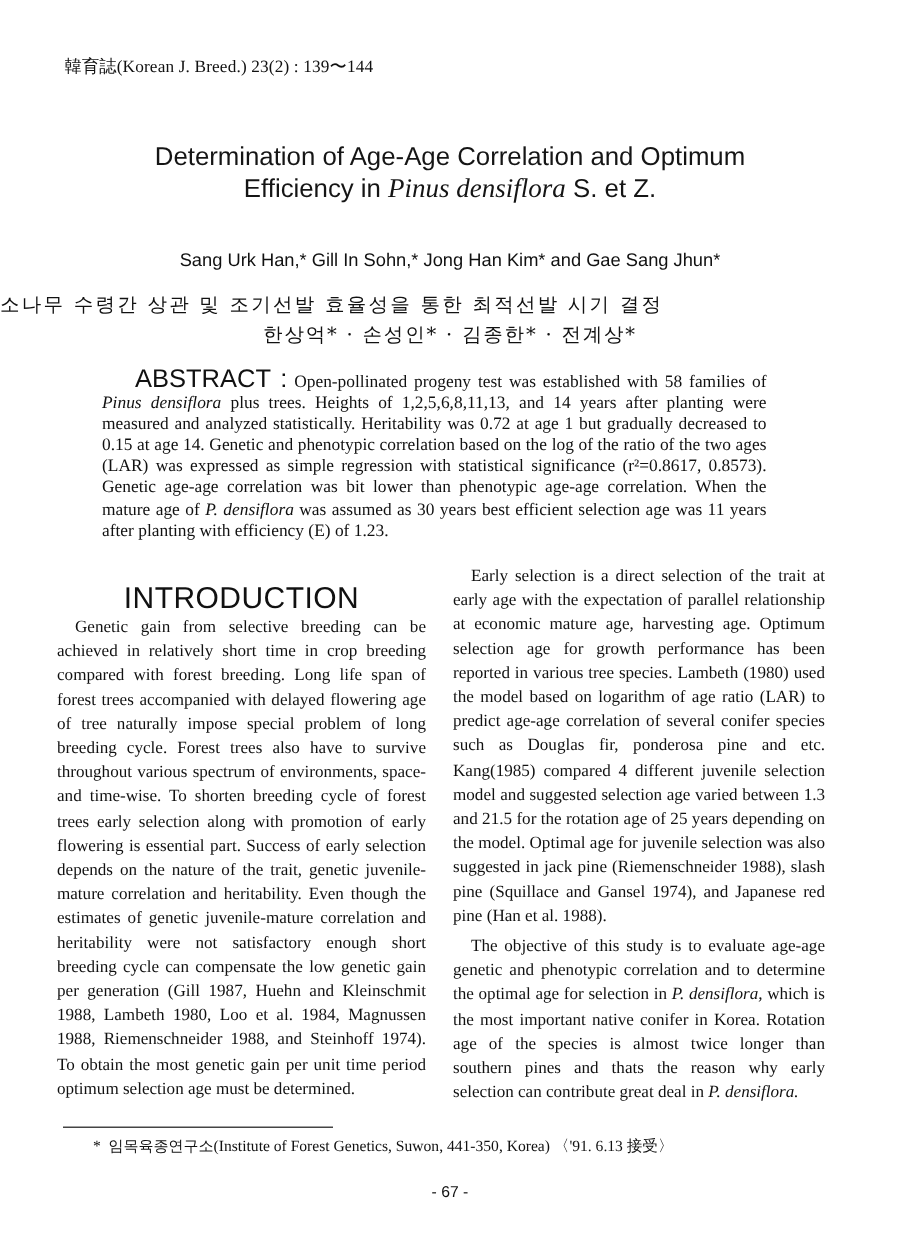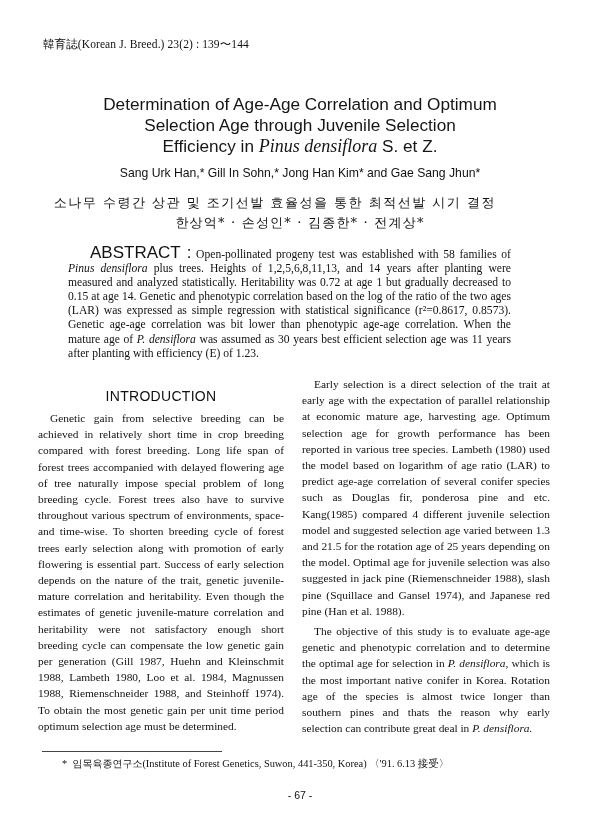--- a/index.html
+++ b/index.html
@@ -16,21 +16,21 @@
     text-align: center;
     font-family: "Liberation Sans", "DejaVu Sans", sans-serif;
     font-size: 17.2px; line-height: 21px; color: #151515;
   }
   .title .sp { font-family: "Liberation Serif", serif; font-style: italic; font-size: 18px; }
   .authors {
     position: absolute; left: 0; width: 600px; top: 166px; text-align: center;
     font-family: "Liberation Sans", "DejaVu Sans", sans-serif; font-size: 12.2px;
   }
   .ko-title {
-    position: absolute; left: 0; width: 496px; top: 194px; text-align: right;
+    position: absolute; left: 0; width: 496px; top: 194px; text-align: left;
     font-family: "DejaVu Serif", serif; font-size: 13px; letter-spacing: 1.5px;
   }
   .ko-authors {
     position: absolute; left: 0; width: 600px; top: 214px; text-align: center;
     font-family: "DejaVu Serif", serif; font-size: 13px; letter-spacing: 1.2px;
   }
   .abstract {
     position: absolute; left: 68px; width: 443px; top: 246px;
     font-size: 11.6px; line-height: 14.1px; text-align: justify;
   }
@@ -42,21 +42,21 @@
   .col {
     position: absolute; width: 246px;
     font-size: 11.4px; line-height: 16.2px; text-align: justify;
   }
   .col p { margin: 0; text-indent: 12px; }
   .col-left { left: 38px; top: 410px; font-family: Liberation Serif, serif; }
   .col-right { left: 302px; top: 376px; width: 248px; }
   .col-right p + p { margin-top: 4px; }
   .heading {
     position: absolute; left: 38px; width: 246px; top: 388px; text-align: center;
-    font-family: "Liberation Sans", "DejaVu Sans", sans-serif; font-size: 14px;
+    font-family: "Liberation Sans", "DejaVu Sans", sans-serif; font-size: 20px;
     letter-spacing: 0.3px;
   }
   .rule {
     position: absolute; left: 42px; top: 751px; width: 180px; height: 1px;
     background: #444;
   }
   .footnote {
     position: absolute; left: 62px; top: 757px; font-size: 10.4px;
   }
   .footnote .ko { font-family: "DejaVu Serif", serif; font-size: 10px; }
@@ -66,21 +66,20 @@
     font-size: 10.5px;
   }
 </style>
 </head>
 <body>
 
 <div class="journal">韓育誌(Korean J. Breed.) 23(2) : 139〜144</div>
 
 <div class="title">
   <div>Determination of Age-Age Correlation and Optimum</div>
-  <div>Selection Age through Juvenile Selection</div>
   <div><span>Efficiency in </span><span class="sp">Pinus densiflora</span><span> S. et Z.</span></div>
 </div>
 
 <div class="authors">Sang Urk Han,* Gill In Sohn,* Jong Han Kim* and Gae Sang Jhun*</div>
 <div class="ko-title">소나무 수령간 상관 및 조기선발 효율성을 통한 최적선발 시기 결정</div>
 <div class="ko-authors">한상억* · 손성인* · 김종한* · 전계상*</div>
 
 <div class="abstract"><span class="label">ABSTRACT :</span><span>  Open-pollinated progeny test was established with 58 families of </span><i>Pinus densiflora</i><span> plus trees. Heights of 1,2,5,6,8,11,13, and 14 years after planting were measured and analyzed statistically. Heritability was 0.72 at age 1 but gradually decreased to 0.15 at age 14. Genetic and phenotypic correlation based on the log of the ratio of the two ages (LAR) was expressed as simple regression with statistical significance (r²=0.8617, 0.8573). Genetic age-age correlation was bit lower than phenotypic age-age correlation. When the mature age of </span><i>P. densiflora</i><span> was assumed as 30 years best efficient selection age was 11 years after planting with efficiency (E) of 1.23.</span></div>
 
 <div class="heading">INTRODUCTION</div>

